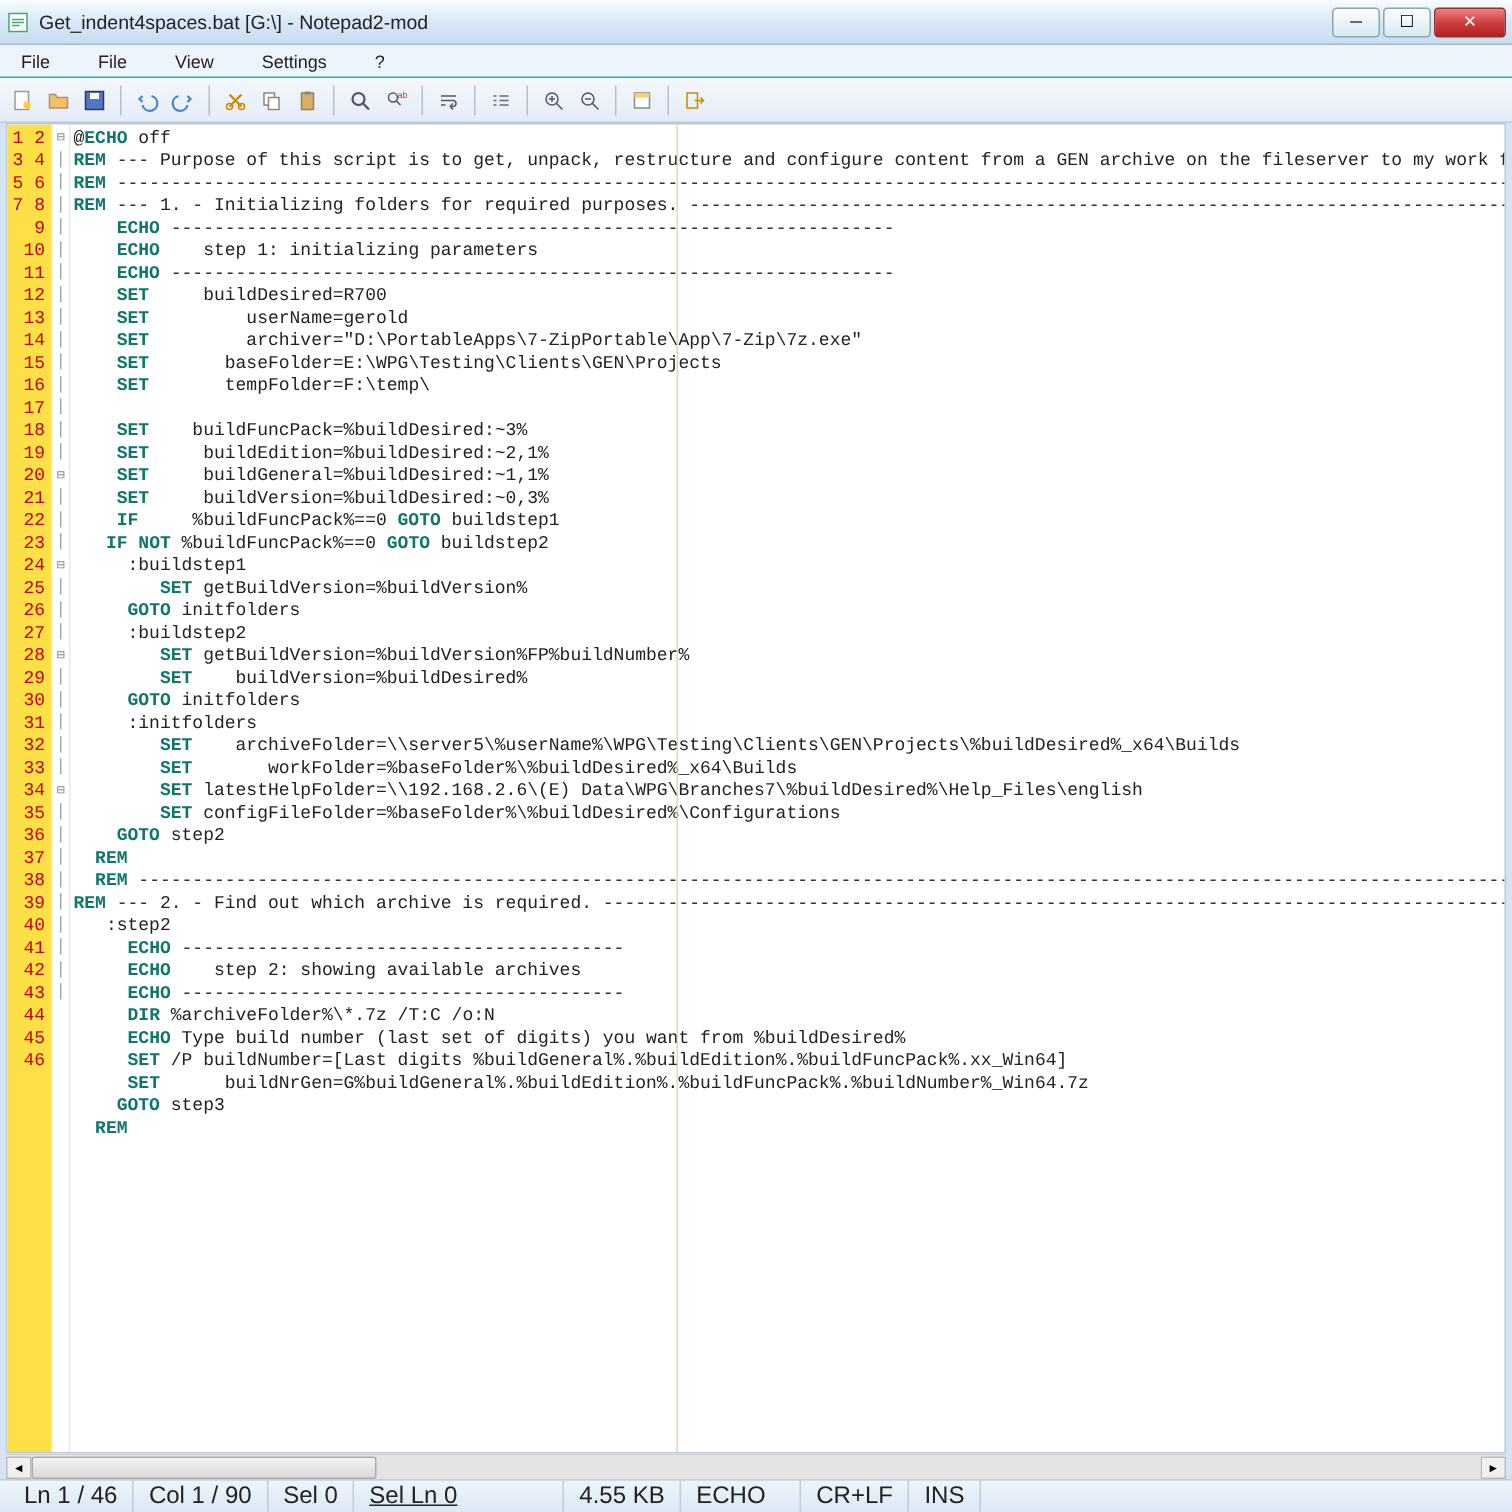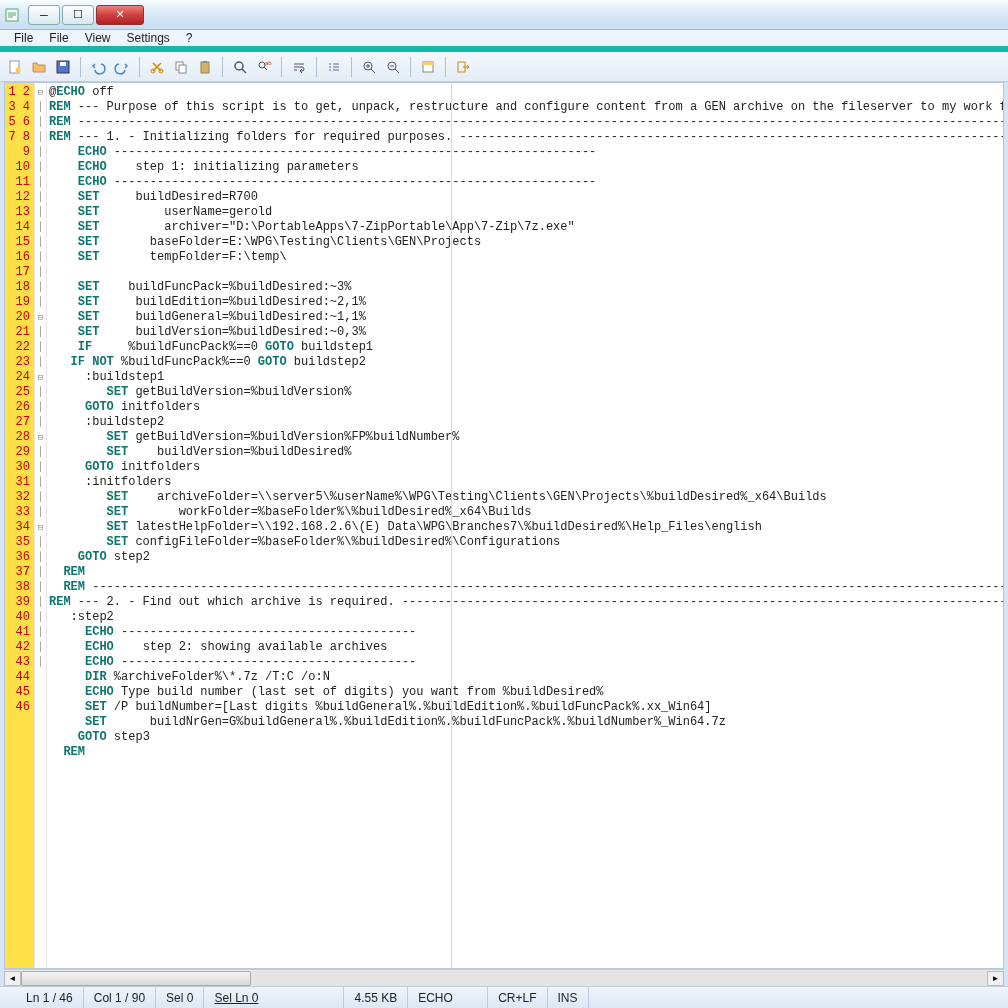--- a/index.html
+++ b/index.html
@@ -28,22 +28,22 @@
     width:32px; height:20px;
     border:1px solid #8aa;
     background: linear-gradient(#fdfefe,#d8e8f0);
     border-radius:3px;
     margin-left:2px;
     display:flex; align-items:center; justify-content:center;
     font-size:11px;
   }
   .winbtn.close { background: linear-gradient(#f08080,#d04040,#b02020); border-color:#903030; color:#fff; width:48px;}
   .menubar {
-    height:22px; background:#eef4fb; border-bottom:6px solid #14b8a6;
-    display:flex; align-items:center; padding:0 6px; gap:0;
+    height:22px; background:#eef4fb; border-bottom:1px solid #14b8a6;
+    display:flex; align-items:center; padding:0 6px; gap:16px;
   }
   .menubar span { padding:2px 8px; color:#222; }
   .toolbar {
     height:30px; background: linear-gradient(#f4f8fc,#e4ecf6);
     border-bottom:1px solid #c0ccdc;
     display:flex; align-items:center; padding:0 4px; gap:2px;
   }
   .tbtn { width:22px; height:22px; display:flex; align-items:center; justify-content:center; border-radius:2px; }
   .tsep { width:1px; height:20px; background:#b0c0d0; margin:0 4px;}
   .editor {
@@ -72,37 +72,38 @@
   .scroll-h {
     height:17px; background:#e8e8e8; border-top:1px solid #ccc;
     display:flex; align-items:center; margin:0 4px;
   }
   .scroll-h .arrow { width:17px; height:15px; background:#f0f0f0; border:1px solid #bbb; display:flex;align-items:center;justify-content:center;font-size:8px;}
   .scroll-h .track { flex:1; height:15px; background:#e4e4e4; position:relative;}
   .scroll-h .thumb { position:absolute; left:0; top:0; bottom:0; width:230px; background:linear-gradient(#f4f4f4,#d8d8d8); border:1px solid #aaa; border-radius:2px;}
   .statusbar {
     height:22px; background: linear-gradient(#eef4fb,#dce8f4);
     border-top:1px solid #c0ccdc;
-    display:flex; align-items:center; font-size:12px; color:#222;
-    padding:0 16px; gap:0;
+    display:flex; align-items:center; font-size:16px; color:#222;
+    padding:0 6px; gap:0;
   }
   .statusbar .cell { padding:0 10px; border-right:1px solid #c0ccdc; height:100%; display:flex; align-items:center;}
   .statusbar .cell.wide { min-width:140px;text-decoration:underline;}
   svg { width:16px; height:16px; }
 </style>
 </head>
 <body>
 
 <div class="titlebar">
   <span class="icon">
     <svg viewBox="0 0 16 16">
         <rect x="2" y="2" width="12" height="12" fill="#fff" stroke="#4a6"></rect>
         <path d="M4 6h8M4 8h8M4 10h5" stroke="#4a6" stroke-width="1"></path>
       </svg>
   </span>
+  <span class="title">Get_indent4spaces.bat [G:\] - Notepad2-mod</span>
   <div class="winbtns">
     <div class="winbtn">─</div>
     <div class="winbtn">☐</div>
     <div class="winbtn close">✕</div>
   </div>
 </div>
 
 <div class="menubar">
   <span>File</span>
   <span>File</span>

